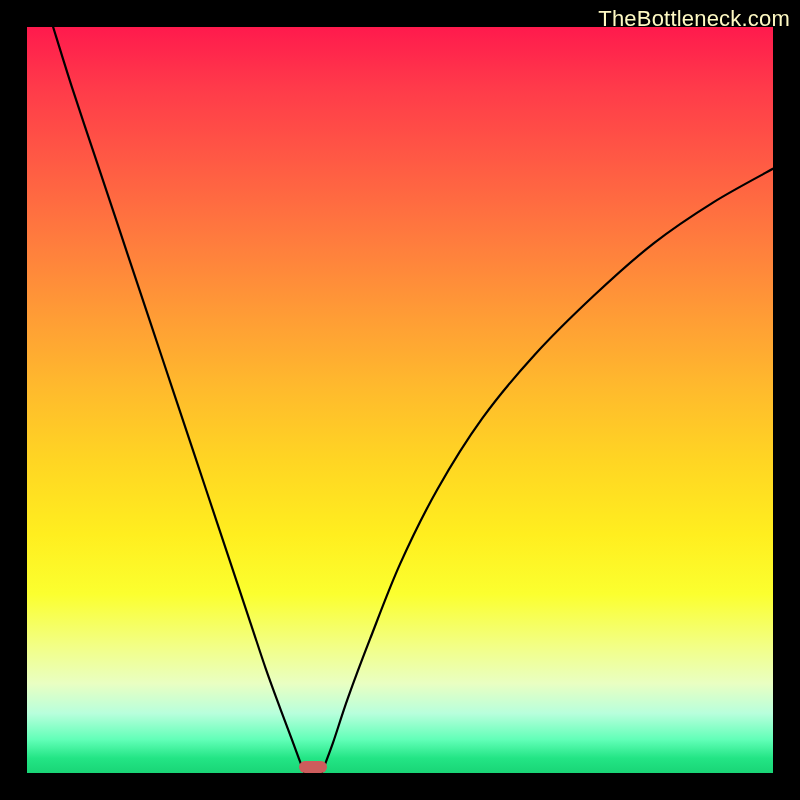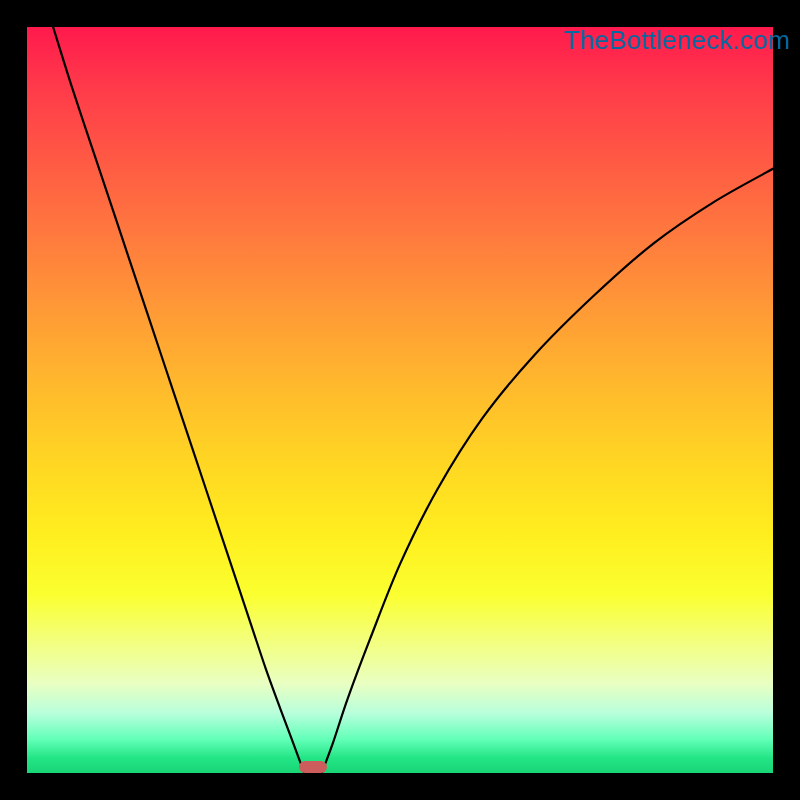--- a/index.html
+++ b/index.html
@@ -41,26 +41,25 @@
       #b8ffdc 92%,
       #62ffb8 95.5%,
       #23e585 98%,
       #19d576 100%
     );
   }
   .watermark {
     position: absolute;
     top: 6px;
     right: 10px;
-    color: #0369a1;
-    font-size: 26px;
+    color: #fef9c3;
+    font-size: 22px;
     letter-spacing: 0.2px;
     font-weight: 400;
     font-family: Arial, Helvetica, sans-serif;
-    margin-top: 19px;
   }
   svg.curves {
     position: absolute;
     left: 0;
     top: 0;
     width: 746px;
     height: 746px;
   }
   .pill {
     position: absolute;

